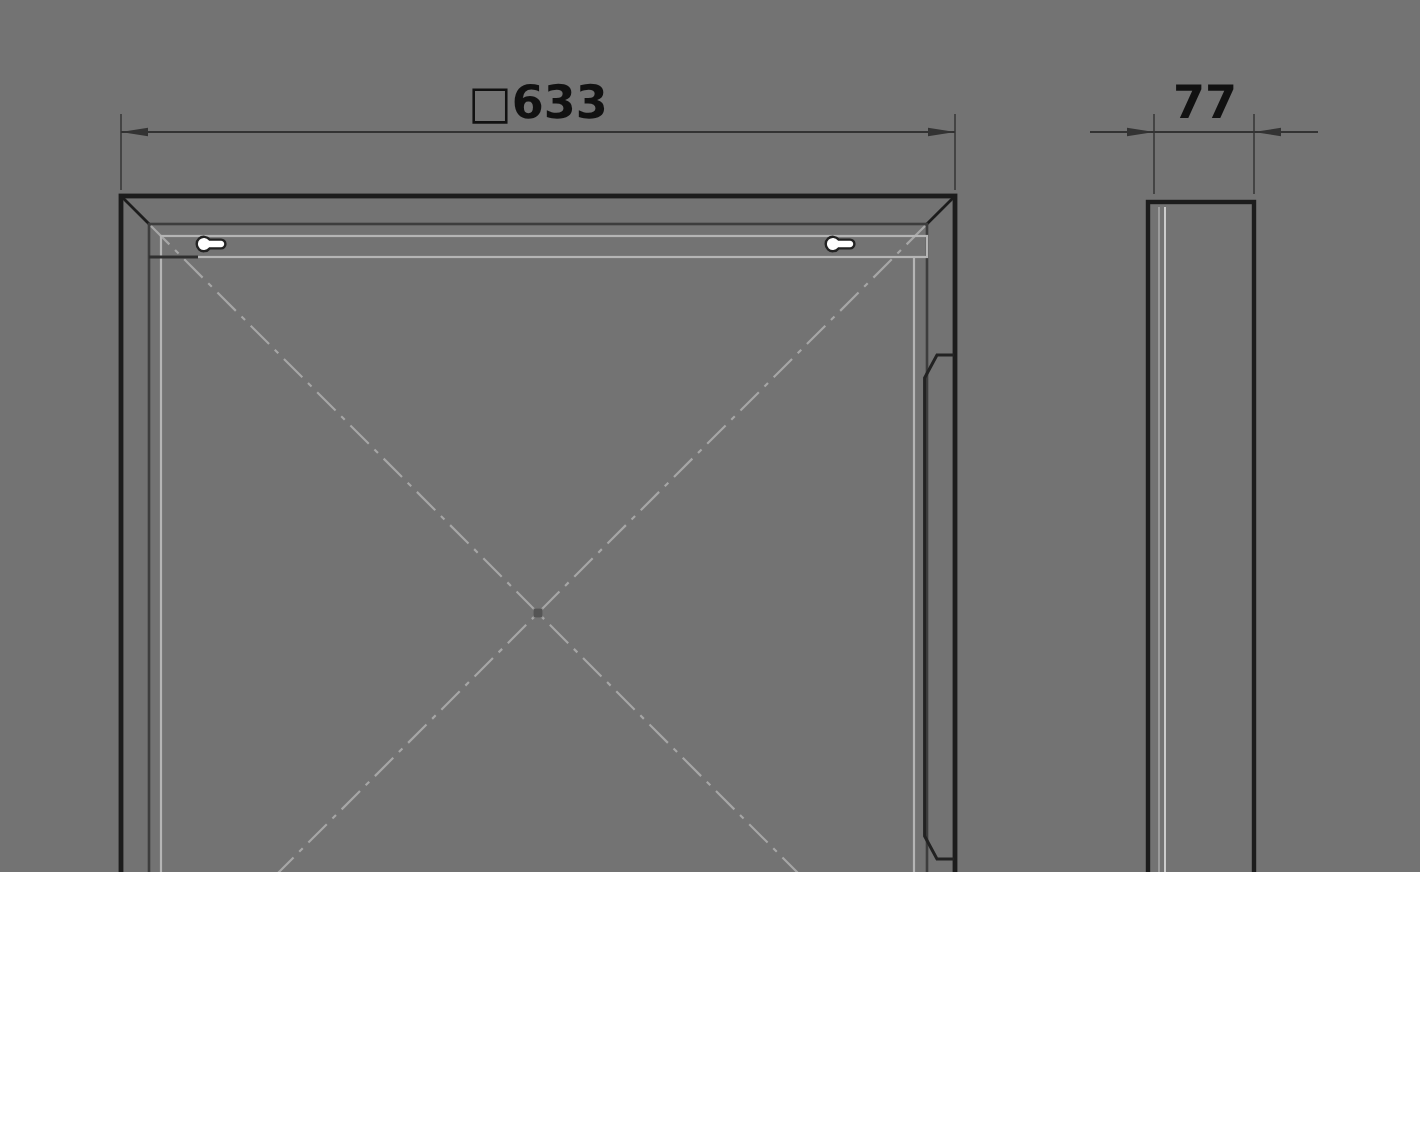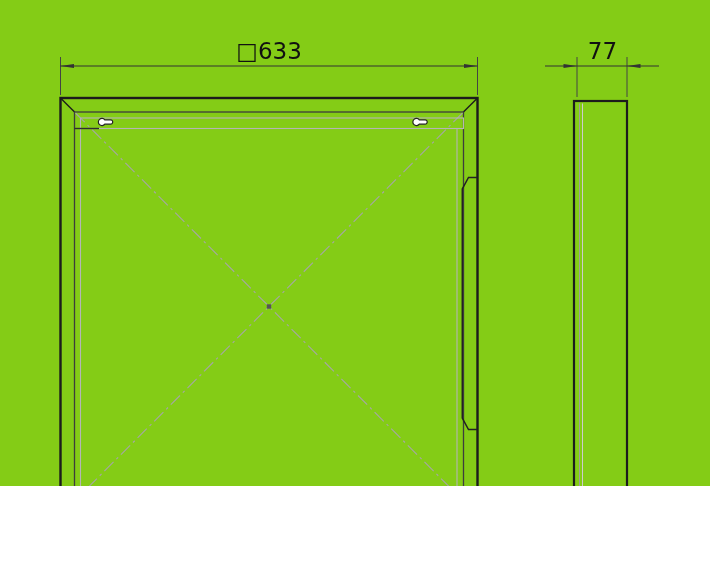--- a/index.html
+++ b/index.html
@@ -3,23 +3,24 @@
 <meta charset="utf-8">
 <style>
   html, body {
     margin: 0;
     padding: 0;
     background: #ffffff;
   }
   .drawing-page {
     position: relative;
     width: 710px;
-    height: 486px;
-    background: #84cc16;
+    height: 436px;
+    background: #737373;
     overflow: hidden;
+    font-weight: bold;
   }
   svg {
     display: block;
   }
   .dim-text {
     font-family: "DejaVu Sans", "Liberation Sans", sans-serif;
     font-size: 23px;
     fill: #111111;
   }
 </style>

